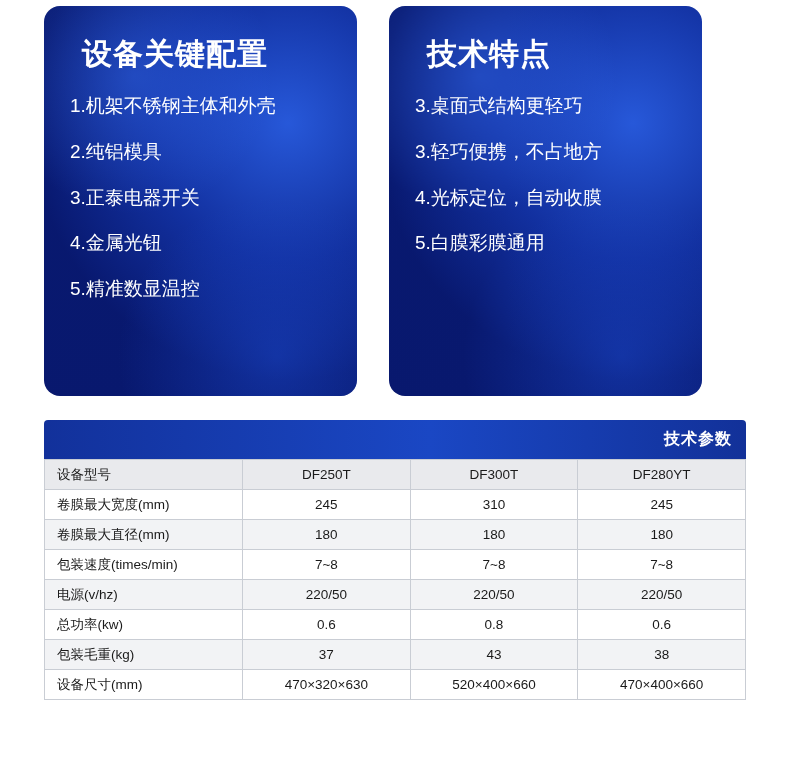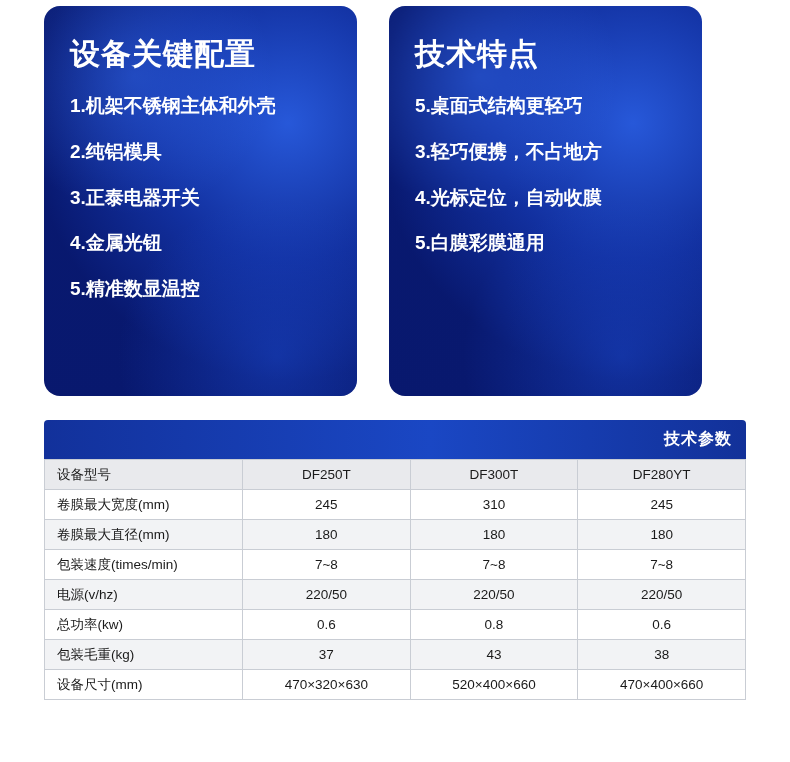--- a/index.html
+++ b/index.html
@@ -61,31 +61,31 @@
     pointer-events: none;
   }
   .card-inner {
     position: relative;
     z-index: 2;
   }
   .card-title {
     font-size: 30px;
     font-weight: bold;
     letter-spacing: 1px;
-    margin: 0 0 22px 0;
+    margin: 0 0 22px 12px;
     line-height: 1.2;
   }
   .card-list {
     list-style: none;
     margin: 0;
     padding: 0;
   }
   .card-list li {
     font-size: 19px;
-    font-weight: bold;
+    font-weight: normal;
     line-height: 1.25;
     margin-bottom: 22px;
     white-space: nowrap;
   }
 
   
   .spec-wrap {
     margin: 24px 44px 0 44px;
     width: 702px;
     box-sizing: border-box;
@@ -146,21 +146,21 @@
           <li>4.金属光钮</li>
           <li>5.精准数显温控</li>
         </ul>
       </div>
     </div>
 
     <div class="card">
       <div class="card-inner">
         <h2 class="card-title">技术特点</h2>
         <ul class="card-list">
-          <li>5.桌面式结构更轻巧</li>
+          <li>3.桌面式结构更轻巧</li>
           <li>3.轻巧便携，不占地方</li>
           <li>4.光标定位，自动收膜</li>
           <li>5.白膜彩膜通用</li>
         </ul>
       </div>
     </div>
 
   </div>
 
   <div class="spec-wrap">

